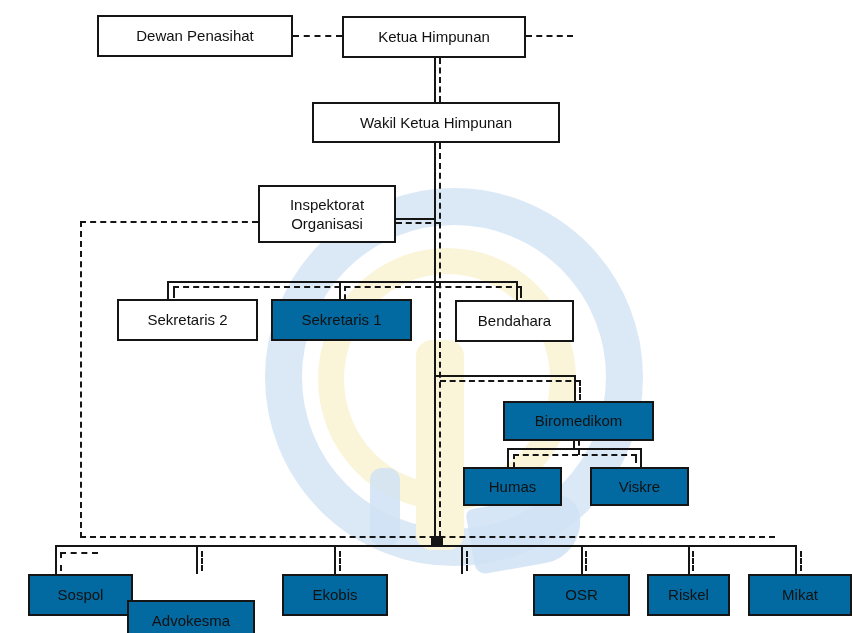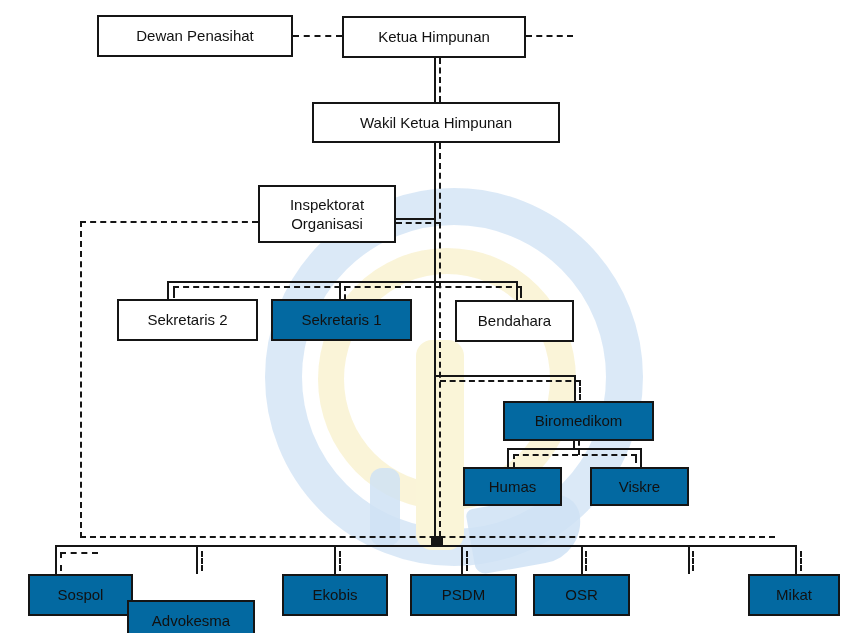--- a/index.html
+++ b/index.html
@@ -127,23 +127,23 @@
   </div>
   <div class="node gray" style="left:28px;top:574px;width:105px;height:42px">
     <span>Sospol</span>
   </div>
   <div class="node gray" style="left:127px;top:600px;width:128px;height:42px">
     <span>Advokesma</span>
   </div>
   <div class="node gray" style="left:282px;top:574px;width:106px;height:42px">
     <span>Ekobis</span>
   </div>
-  <div class="node gray" style="left:410px;top:574px;width:107px;height:42px">
-    <span>PSDM</span>
-  </div>
   <div class="node gray" style="left:533px;top:574px;width:97px;height:42px">
     <span>OSR</span>
   </div>
-  <div class="node gray" style="left:748px;top:574px;width:92px;height:42px">
+  <div class="node gray" style="left:647px;top:574px;width:83px;height:42px">
+    <span>Riskel</span>
+  </div>
+  <div class="node gray" style="left:748px;top:574px;width:104px;height:42px">
     <span>Mikat</span>
   </div>
 
 </div>
 
 </body></html>

